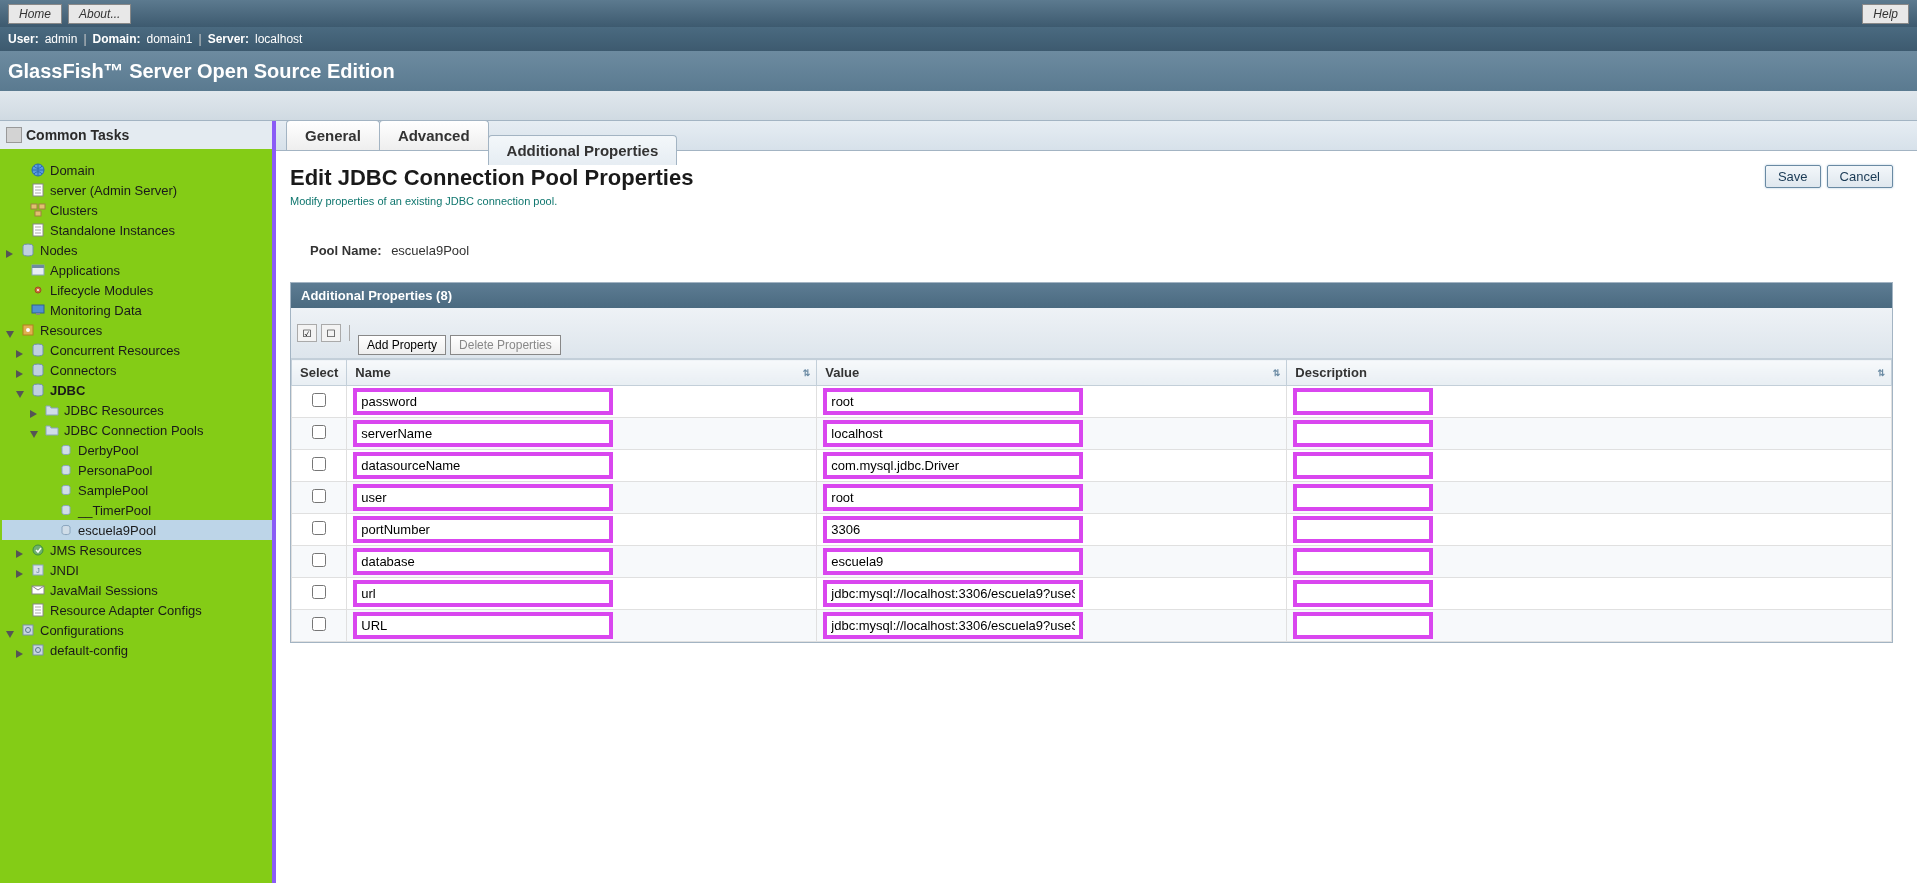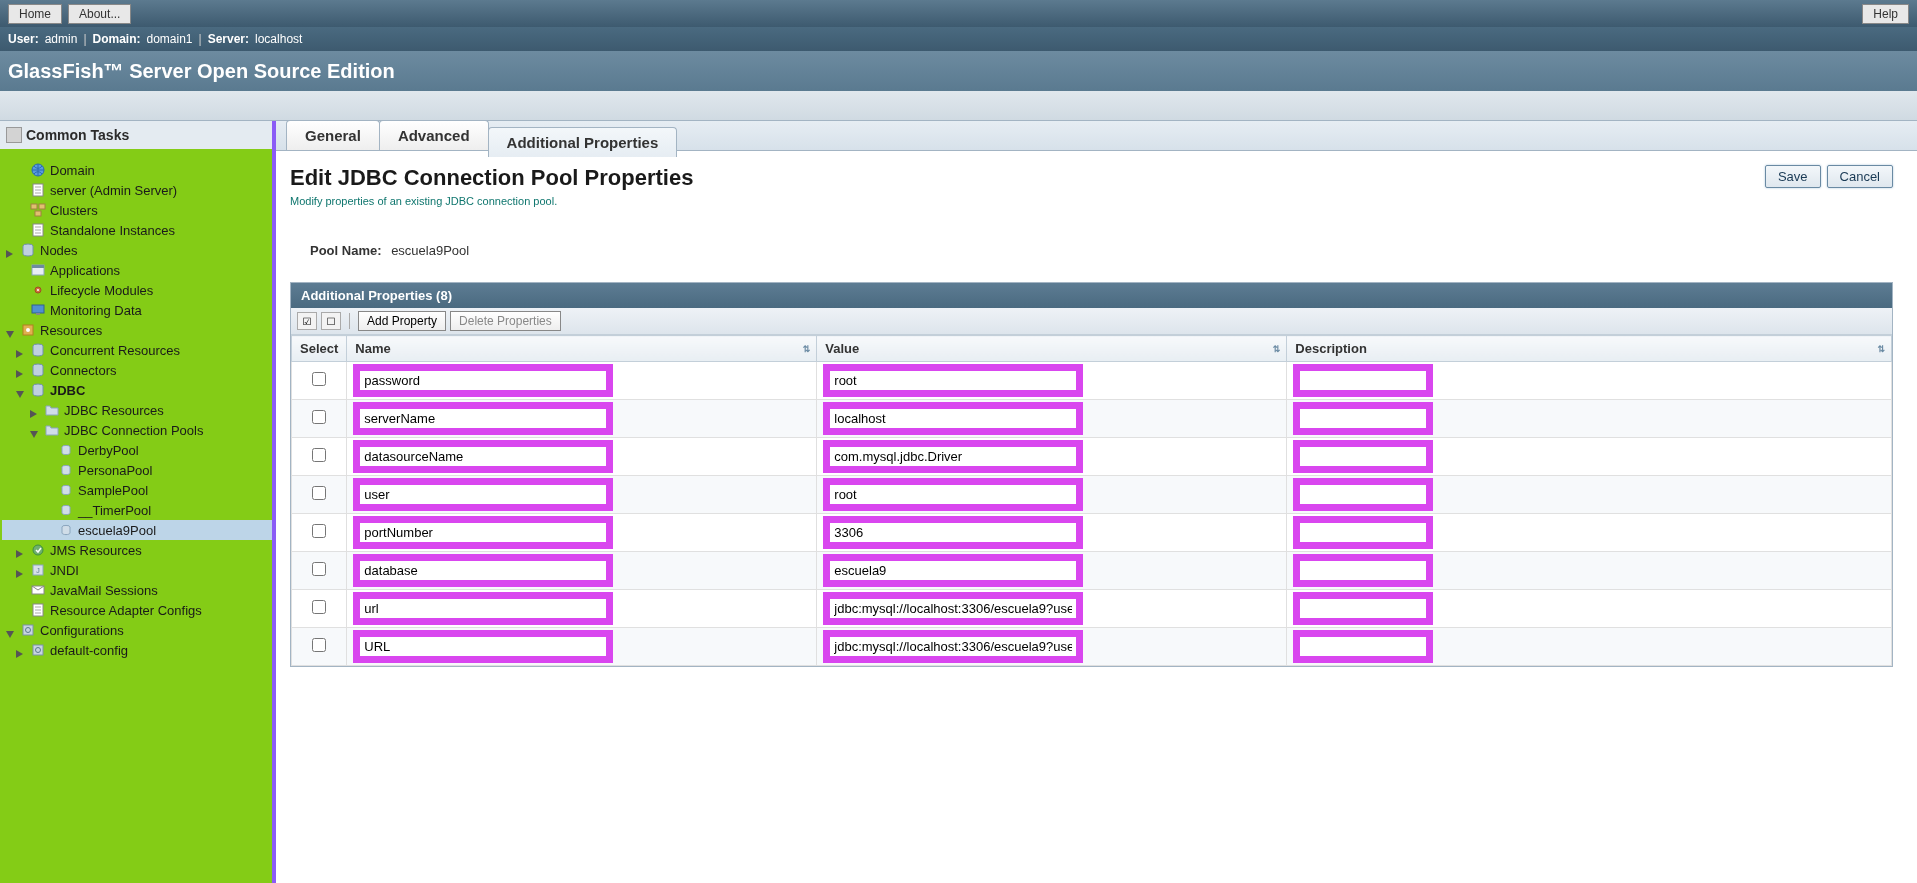--- a/index.html
+++ b/index.html
@@ -1,20 +1,20 @@
 <!DOCTYPE html>
 <html><head>
 <meta charset="utf-8">
 <style>
 * { box-sizing: border-box; margin: 0; padding: 0; }
 body { font-family: Arial, sans-serif; font-size: 13px; color: #333; background: #fff; overflow: hidden; }
 
 .topbar { background: linear-gradient(#5c7a8f, #3d5a6f); height: 27px; display: flex; align-items: center; padding: 0 8px; }
 .topbar-left { display: flex; gap: 6px; }
-.topbar-btn { background: #e8e8e8; border: 1px solid #888; padding: 2px 10px; font-size: 12px; cursor: pointer; color: #333; }
+.topbar-btn { background: #e8e8e8; border: 1px solid #888; padding: 2px 10px; font-size: 12px; cursor: pointer; color: #333; font-style: italic; }
 .topbar-right { margin-left: auto; }
 
 .infobar { background: linear-gradient(#4a6a80, #3d5a6f); height: 24px; display: flex; align-items: center; padding: 0 8px; color: #fff; font-size: 12px; gap: 6px; }
 .infobar b { font-weight: bold; }
 .infobar-sep { color: #ccc; }
 
 .brandbar { background: linear-gradient(#6d8ba0, #5a7a90); height: 40px; display: flex; align-items: center; padding: 0 8px; color: #fff; font-size: 20px; font-weight: bold; }
 
 .spacer-bar { background: linear-gradient(#e0e7ed, #d0dae2); height: 30px; border-bottom: 1px solid #a3b4c3; }
 
@@ -42,48 +42,48 @@
 .tree-label { font-size: 13px; color: #1a1a1a; }
 
 .ind-1 { padding-left: 14px; }
 .ind-2 { padding-left: 28px; }
 .ind-3 { padding-left: 42px; }
 
 .main { flex: 1; overflow: auto; background: #fff; }
 
 .tabs-row { display: flex; background: linear-gradient(#e6edf3, #d7e1ea); border-bottom: 1px solid #a3b4c3; padding-left: 10px; height: 30px; align-items: flex-end; }
 .tab { background: linear-gradient(#fff, #eee); border: 1px solid #a3b4c3; border-bottom: none; padding: 6px 18px; font-size: 15px; font-weight: bold; color: #333; cursor: pointer; margin-right: -1px; border-radius: 4px 4px 0 0; }
-.tab.active { background: linear-gradient(#f3f7fa, #e6edf3); position: relative; top: 7px; }
+.tab.active { background: linear-gradient(#f3f7fa, #e6edf3); position: relative; top: 15px; }
 
 .page-content { padding: 14px 24px 14px 14px; }
 
 .page-head-row { display: flex; align-items: flex-start; }
 .page-head-left { flex: 1; }
 .page-title { font-size: 22px; font-weight: bold; color: #1a1a1a; margin-bottom: 4px; }
 .page-sub { font-size: 11px; color: #0f766e; }
 .page-head-right { display: flex; gap: 6px; }
 .action-btn { background: linear-gradient(#f3f7fa, #dfe7ee); border: 1px solid #6a8aa3; padding: 3px 12px; font-size: 13px; cursor: pointer; color: #1a3a55; border-radius: 2px; box-shadow: 0 0 2px rgba(70,130,180,0.5); }
 
 .field-row { margin: 36px 0 24px 20px; font-size: 13px; }
 .field-row b { font-weight: bold; margin-right: 6px; }
 
 .table-wrap { border: 1px solid #a3b4c3; }
 .table-titlebar { background: linear-gradient(#5d7c93, #4a6a80); color: #fff; font-weight: bold; padding: 5px 10px; font-size: 13px; }
 .table-toolbar { background: linear-gradient(#eef2f6, #dde5ec); padding: 3px 6px; display: flex; align-items: center; gap: 4px; border-bottom: 1px solid #c3cfd9; }
 .tb-icon-btn { width: 20px; height: 18px; background: #f3f3f3; border: 1px solid #aaa; cursor: pointer; display: inline-flex; align-items: center; justify-content: center; font-size: 10px; }
 .tb-sep { width: 1px; height: 16px; background: #aaa; margin: 0 4px; }
-.tb-btn { background: linear-gradient(#fff, #eee); border: 1px solid #888; padding: 2px 8px; font-size: 12px; cursor: pointer; }
+.tb-btn { background: linear-gradient(#fff, #eee); border: 1px solid #888; padding: 2px 8px; font-size: 12px; cursor: pointer; margin-top: 24px; }
 .tb-btn.disabled { color: #888; }
 
 table.grid { width: 100%; border-collapse: collapse; }
 table.grid th { background: linear-gradient(#f7f9fb, #e8eef3); text-align: left; font-size: 13px; font-weight: bold; padding: 5px 8px; border: 1px solid #c3cfd9; position: relative; }
 table.grid th .sort-ic { position: absolute; right: 6px; top: 50%; transform: translateY(-50%); font-size: 9px; color: #6a8aa3; }
 table.grid td { border: 1px solid #e0e0e0; padding: 2px 6px; font-size: 13px; vertical-align: middle; height: 24px; }
 table.grid td.sel-col, table.grid th.sel-col { width: 50px; text-align: center; }
-table.grid td input[type=text] { width: 100%; border: 7px solid #d946ef; padding: 2px 4px; font-size: 13px; background: #fff; }
+table.grid td input[type=text] { width: 100%; border: 4px solid #d946ef; padding: 2px 4px; font-size: 13px; background: #fff; }
 table.grid td input[type=text].desc-input { width: 140px; }
 table.grid td.name-col { width: 470px; }
 table.grid td.name-col input[type=text] { width: 260px; }
 table.grid td.value-col { width: 470px; }
 table.grid td.value-col input[type=text] { width: 260px; }
 table.grid tr:nth-child(even) td { background: #f7f9fb; }
 table.grid td input[type=checkbox] { width: 14px; height: 14px; }
 </style>
 </head>
 <body>

